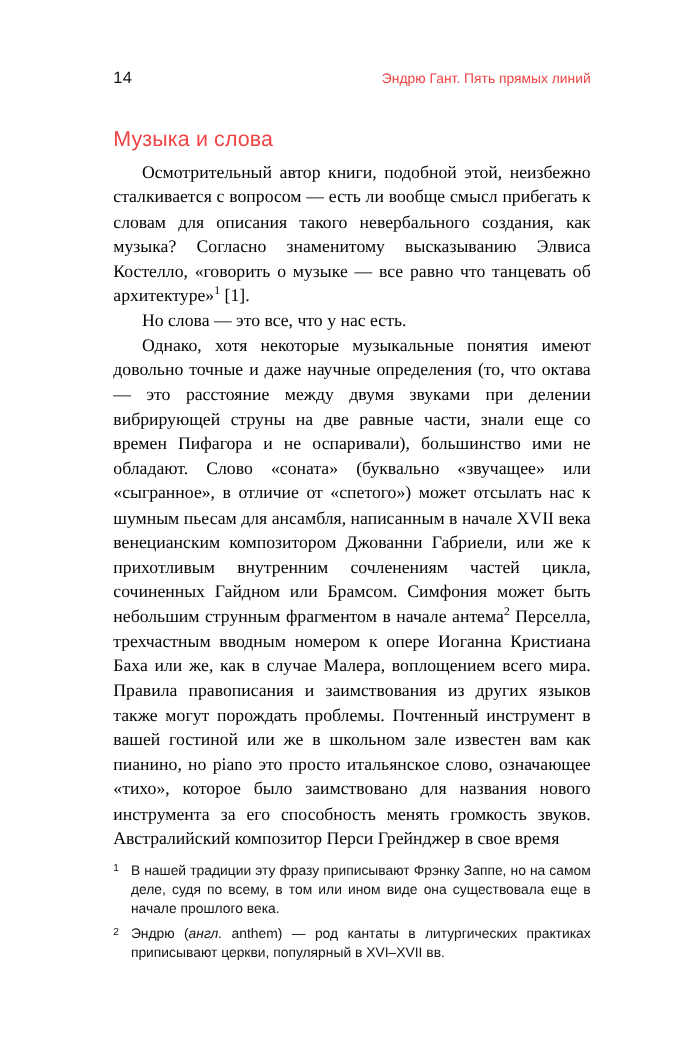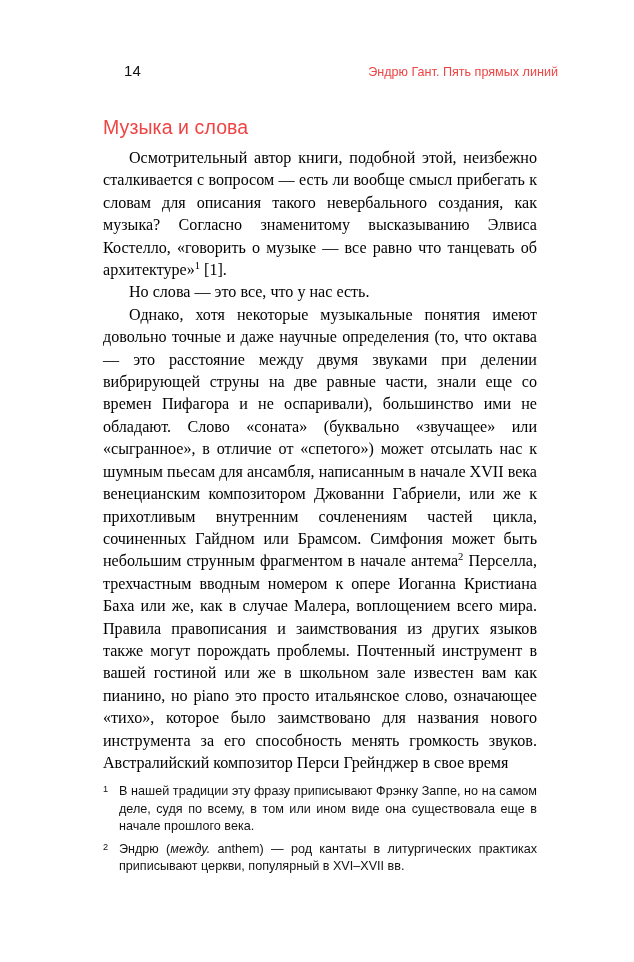--- a/index.html
+++ b/index.html
@@ -26,21 +26,20 @@
     left: 103px;
     top: 62px;
     width: 434px;
     height: 20px;
     font-family: "Liberation Sans", "DejaVu Sans", sans-serif;
     font-size: 12.5px;
     color: #1a1a1a;
     display: flex;
     align-items: baseline;
     justify-content: space-between;
-    margin-left: 21px;
   }
   .folio {
     font-family: "Liberation Sans", "DejaVu Sans", sans-serif;
     font-size: 15px;
     color: #111111;
     letter-spacing: 0.2px;
   }
   .runtitle {
     font-family: "Liberation Sans", "DejaVu Sans", sans-serif;
     font-size: 12.6px;
@@ -139,17 +138,17 @@
     <p class="para indent">Но слова — это все, что у нас есть.</p>
 
     <p class="para indent"><span>Однако, хотя некоторые музыкальные понятия имеют довольно точные и даже научные определения (то, что октава — это расстояние между двумя звуками при делении вибрирующей струны на две равные части, знали еще со времен Пифагора и не оспаривали), большинство ими не обладают. Слово «соната» (буквально «звучащее» или «сыгранное», в отличие от «спетого») может отсылать нас к шумным пьесам для ансамбля, написанным в начале XVII века венецианским композитором Джованни Габриели, или же к прихотливым внутренним сочленениям частей цикла, сочиненных Гайдном или Брамсом. Симфония может быть небольшим струнным фрагментом в начале антема</span><sup class="fn">2</sup><span> Перселла, трехчастным вводным номером к опере Иоганна Кристиана Баха или же, как в случае Малера, воплощением всего мира. Правила правописания и заимствования из других языков также могут порождать проблемы. Почтенный инструмент в вашей гостиной или же в школьном зале известен вам как пианино, но </span><span class="roman">piano</span><span> это просто итальянское слово, означающее «тихо», которое было заимствовано для названия нового инструмента за его способность менять громкость звуков. Австралийский композитор Перси Грейнджер в свое время</span></p>
 
   </div>
 
   <div class="footnotes">
 
     <p class="fnote"><span class="marker">1</span><span>В нашей традиции эту фразу приписывают Фрэнку Заппе, но на самом деле, судя по всему, в том или ином виде она существовала еще в начале прошлого века.</span><em></em><span></span></p>
 
-    <p class="fnote"><span class="marker">2</span><span>Эндрю (</span><em>между.</em><span> anthem) — род кантаты в литургических практиках приписывают церкви, популярный в XVI–XVII вв.</span></p>
+    <p class="fnote"><span class="marker">2</span><span>Эндрю (</span><em>англ.</em><span> anthem) — род кантаты в литургических практиках приписывают церкви, популярный в XVI–XVII вв.</span></p>
 
   </div>
 
 </div>
 
 </body></html>

